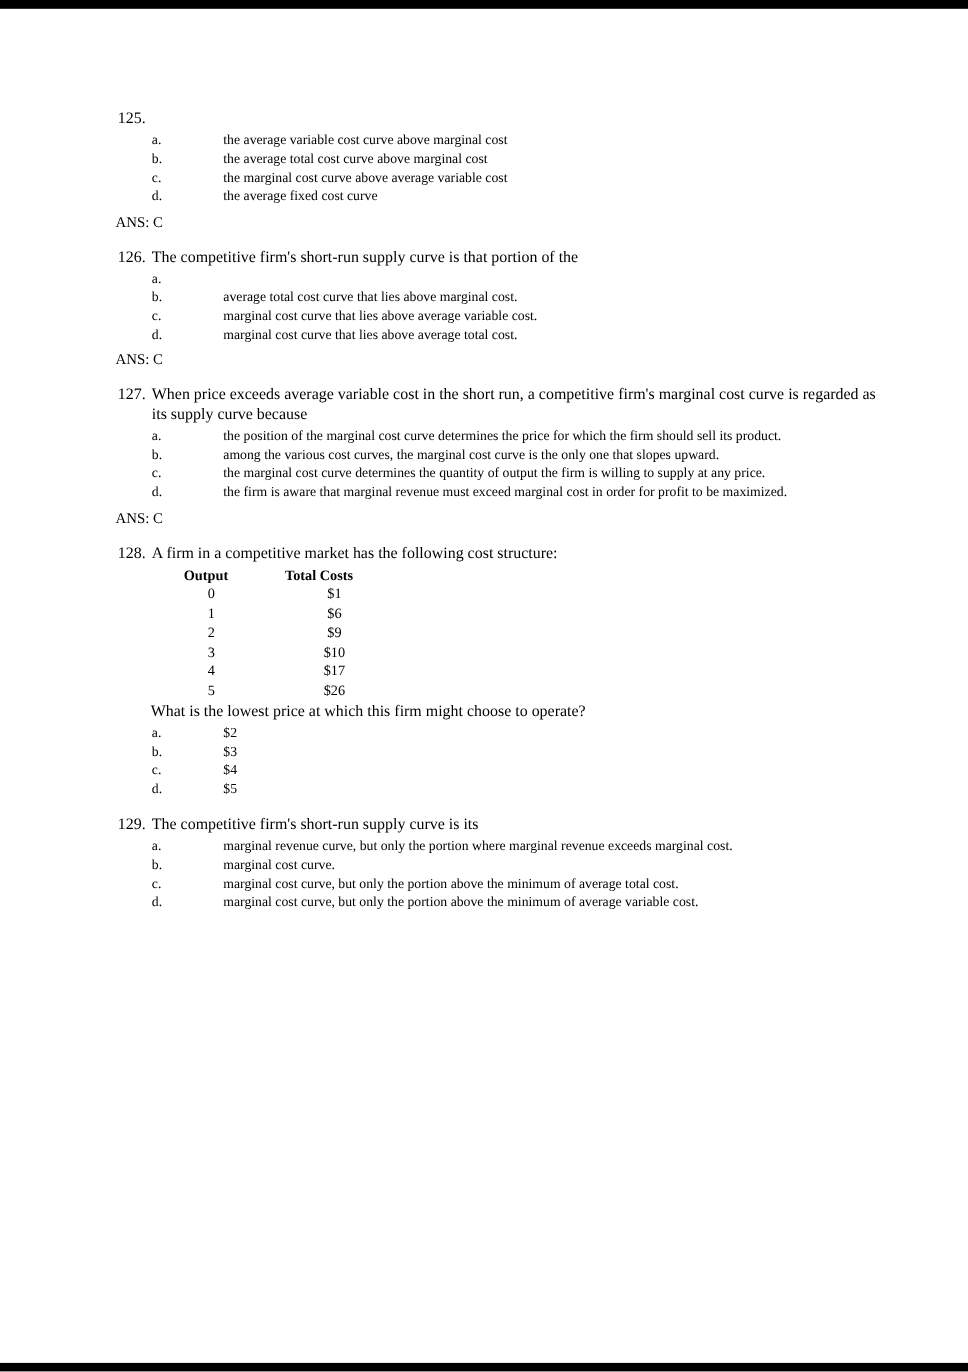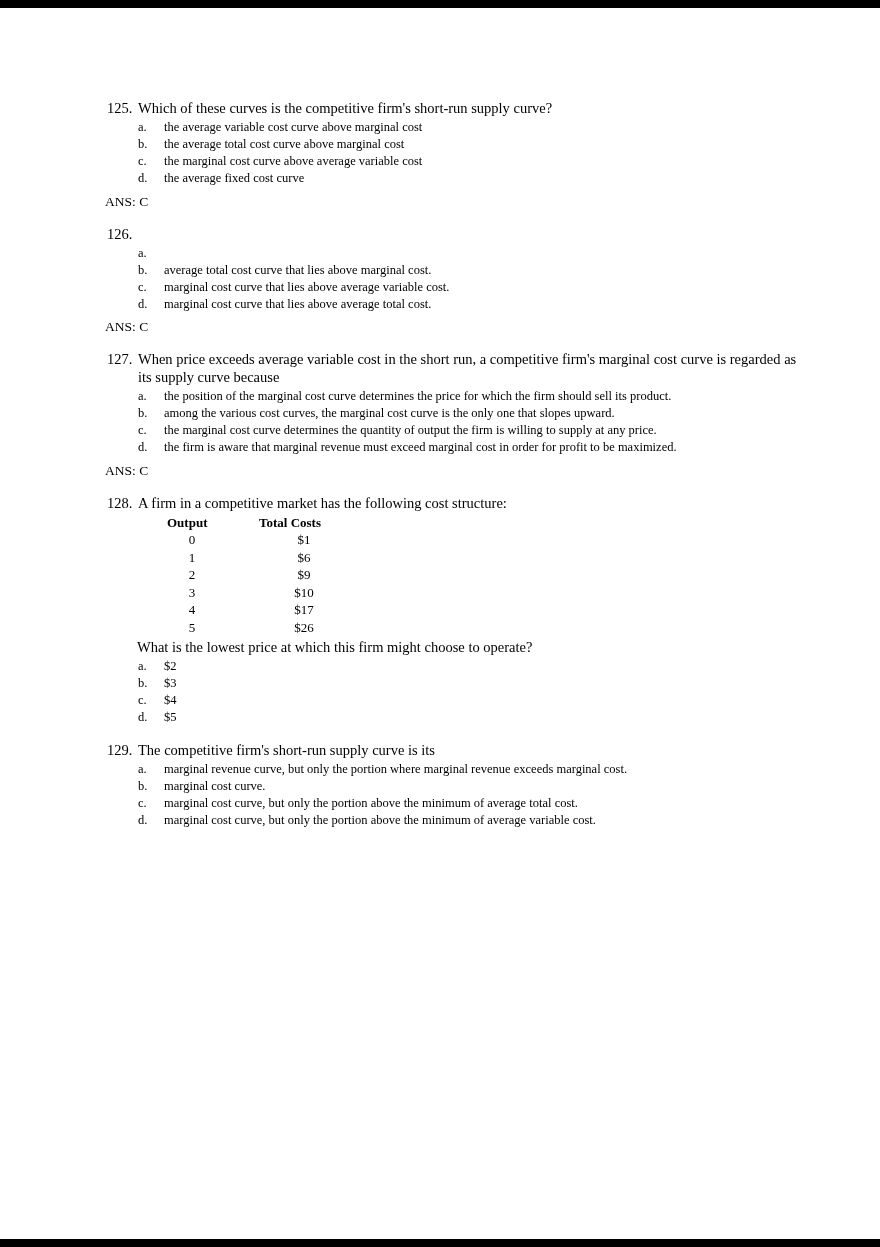--- a/index.html
+++ b/index.html
@@ -54,20 +54,21 @@
     font-size: 12.5px;
     line-height: 16.5px;
     margin-bottom: 0.5px;
   }
   .c-letter {
     flex: 0 0 26px;
     white-space: nowrap;
   }
   .c-text {
     max-width: 555px;
+    margin-left: 39px;
   }
 
   .answer-line {
     padding-left: 105px;
     font-size: 13.5px;
     line-height: 17px;
     margin-top: 6px;
   }
 
   .cost-table {
@@ -100,21 +101,20 @@
 </style>
 </head>
 <body>
 
 <div id="page">
   <div class="edge-bar top"></div>
   <div id="content">
       <div class="question">
         <div class="q-line">
           <span class="q-num">125.</span>
-          <span class="q-text">Which of these curves is the competitive firm's short-run supply curve?</span>
         </div>
         <div class="choices">
           <div class="choice">
             <span class="c-letter">a.</span>
             <span class="c-text">the average variable cost curve above marginal cost</span>
           </div>
           <div class="choice">
             <span class="c-letter">b.</span>
             <span class="c-text">the average total cost curve above marginal cost</span>
           </div>
@@ -125,20 +125,21 @@
           <div class="choice">
             <span class="c-letter">d.</span>
             <span class="c-text">the average fixed cost curve</span>
           </div>
         </div>
         <div class="answer-line">ANS: C</div>
       </div>
       <div class="question">
         <div class="q-line">
           <span class="q-num">126.</span>
+          <span class="q-text">The competitive firm's short-run supply curve is that portion of the</span>
         </div>
         <div class="choices">
           <div class="choice">
             <span class="c-letter">a.</span>
           </div>
           <div class="choice">
             <span class="c-letter">b.</span>
             <span class="c-text">average total cost curve that lies above marginal cost.</span>
           </div>
           <div class="choice">

